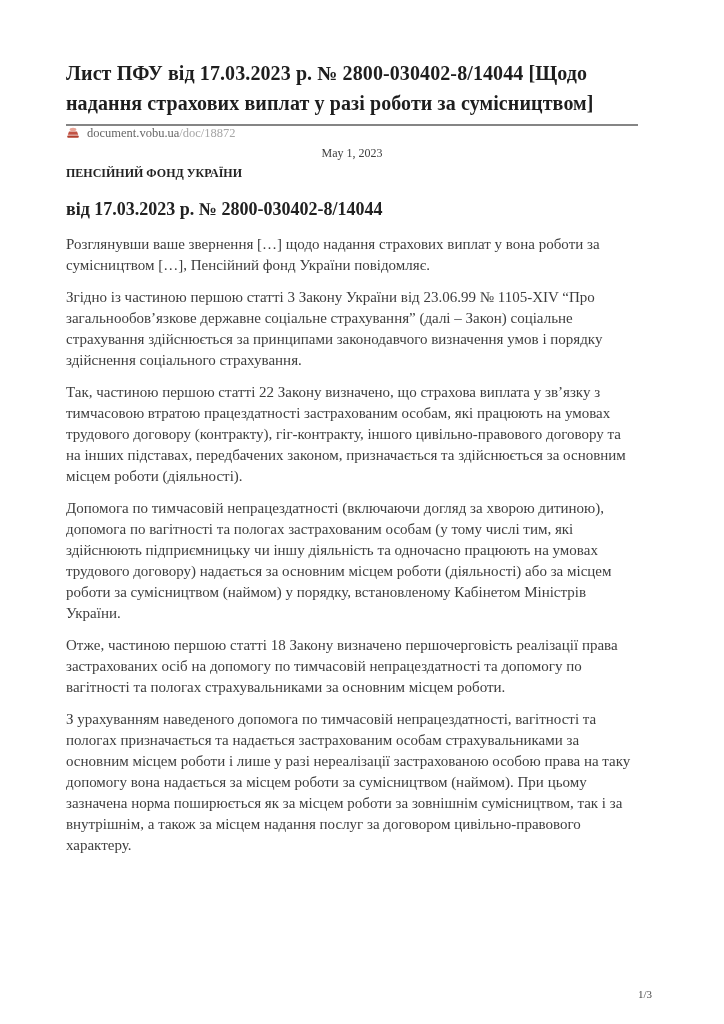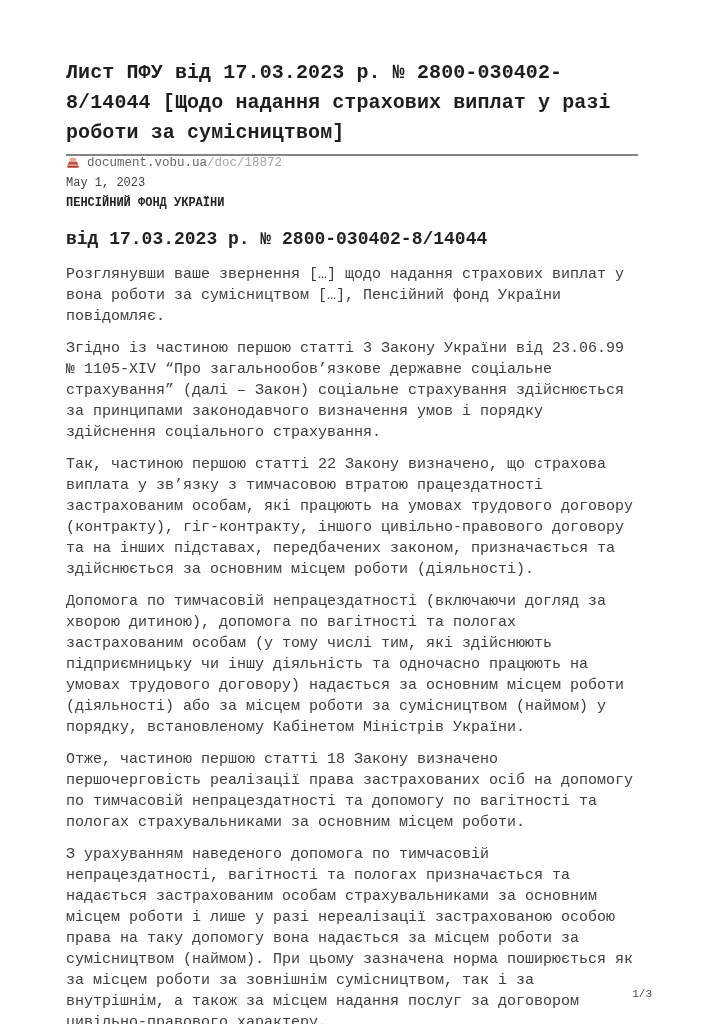--- a/index.html
+++ b/index.html
@@ -2,21 +2,21 @@
 <html><head>
 <meta charset="utf-8">
 <style>
   * { margin: 0; padding: 0; box-sizing: border-box; }
   html, body { background: #ffffff; }
   .page {
     position: relative;
     width: 704px;
     height: 1024px;
     background: #ffffff;
-    font-family: Liberation Mono, monospace;
+    font-family: Liberation Serif, serif;
     overflow: hidden;
   }
   .content {
     padding: 58px 66px 0 66px;
   }
   h1.doc-title {
     font-size: 20px;
     line-height: 30px;
     font-weight: 700;
     color: #1e1e1e;
@@ -41,21 +41,21 @@
   .favicon {
     width: 14px;
     height: 14px;
     display: inline-block;
     flex: 0 0 auto;
   }
   .link-domain { color: #666666; }
   .link-path   { color: #a6a6a6; }
   .date-row {
     margin-top: 6px;
-    text-align: left;
+    text-align: center;
     font-size: 12px;
     line-height: 14px;
     color: #3e3e3e;
   }
   .org-name {
     margin-top: 6px;
     font-size: 12px;
     line-height: 14px;
     font-weight: 700;
     color: #222222;

